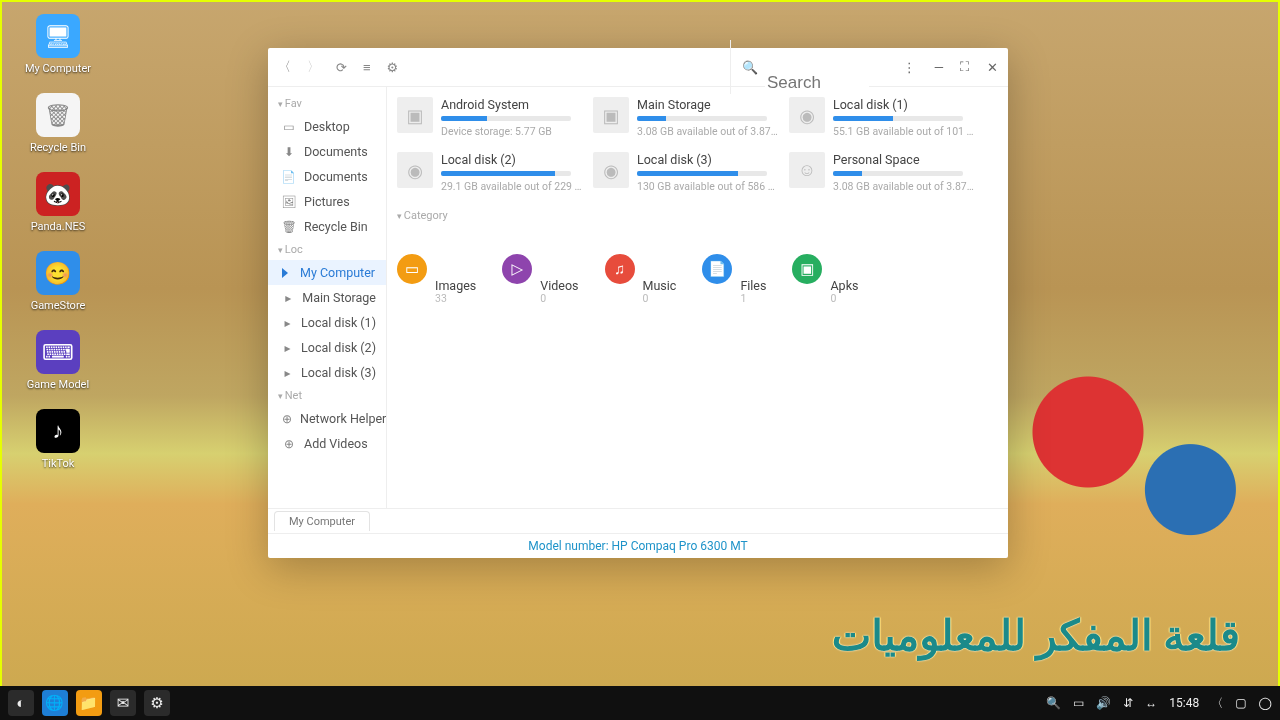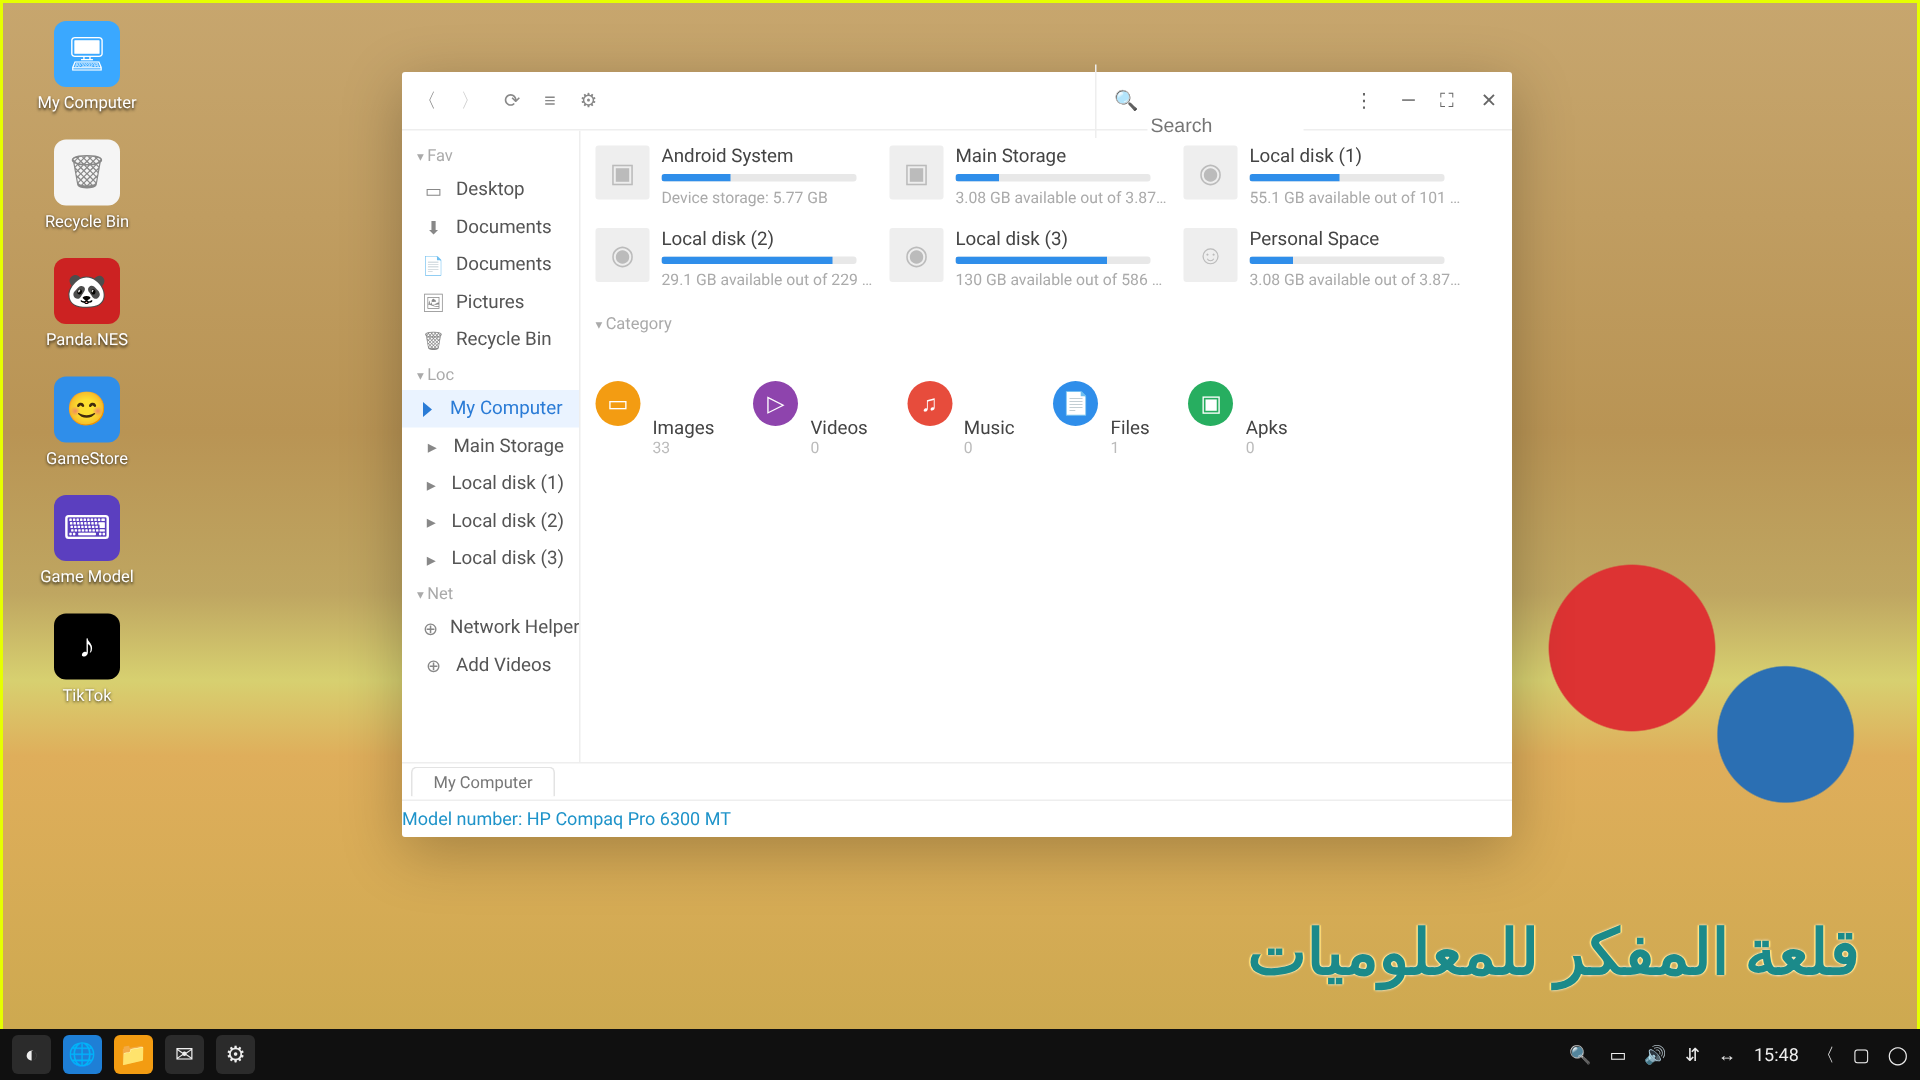--- a/index.html
+++ b/index.html
@@ -19,21 +19,21 @@
   .dicon .lbl{font-size:11px;color:#fff;text-shadow:0 1px 2px rgba(0,0,0,.8);text-align:center;white-space:nowrap;}
   
   .wm{position:absolute;right:40px;bottom:60px;font-size:42px;font-weight:700;color:#1b8a8a;text-shadow:0 0 2px #fff,-1px 0 #ffd24d,1px 0 #ffd24d;direction:rtl;}
   
   .window{position:absolute;left:268px;top:48px;width:740px;height:510px;background:#fff;border-radius:2px;box-shadow:0 10px 40px rgba(0,0,0,.25);display:flex;flex-direction:column;}
   .titlebar{height:38px;display:flex;align-items:center;padding:0 10px;border-bottom:1px solid #eee;}
   .titlebar .nav{display:flex;align-items:center;gap:16px;color:#888;}
   .titlebar .nav span{cursor:pointer;}
   .titlebar .spacer{flex:1;}
   .searchbox{display:flex;align-items:center;gap:6px;color:#aaa;width:150px;border-left:1px solid #eee;padding-left:12px;}
-  .searchbox input{border:none;outline:none;font-size:13px;color:#7f1d1d;width:100px;margin-top:32px;}
+  .searchbox input{border:none;outline:none;font-size:17px;color:#7f1d1d;width:100px;margin-top:32px;}
   .wctrl{display:flex;align-items:center;gap:18px;color:#666;margin-left:10px;}
   .wctrl span{cursor:pointer;}
   .body{flex:1;display:flex;overflow:hidden;}
   .sidebar{width:118px;border-right:1px solid #eee;padding:6px 0;overflow-y:auto;}
   .sb-head{font-size:11px;color:#aaa;padding:4px 10px;cursor:pointer;}
   .sb-head::before{content:"▾ ";font-size:9px;}
   .sb-item{display:flex;align-items:center;gap:8px;padding:5px 10px 5px 14px;font-size:12.5px;color:#555;cursor:pointer;white-space:nowrap;}
   .sb-item .ic{width:14px;height:14px;display:inline-flex;align-items:center;justify-content:center;color:#888;font-size:12px;}
   .sb-item.sel{background:#eaf3ff;color:#2a7bd6;}
   .content{flex:1;overflow-y:auto;padding:4px 4px 0 4px;}
@@ -48,21 +48,21 @@
   .drive .fill{height:100%;background:#2f8eea;}
   .drive .sub{font-size:10.5px;color:#aaa;white-space:nowrap;overflow:hidden;text-overflow:ellipsis;}
   .cats{display:flex;gap:26px;padding:6px 0 0 6px;}
   .cat{display:flex;align-items:center;gap:8px;cursor:pointer;}
   .cat .cic{width:30px;height:30px;border-radius:50%;display:flex;align-items:center;justify-content:center;color:#fff;font-size:15px;}
   .cat .ctext{display:flex;flex-direction:column;line-height:1.15;}
   .cat .cname{font-size:12.5px;color:#444;margin-top:47px;}
   .cat .ccount{font-size:10.5px;color:#bbb;}
   .footerbar{height:24px;border-top:1px solid #eee;display:flex;align-items:center;}
   .crumbtab{border:1px solid #e3e3e3;border-bottom:none;border-top-left-radius:4px;border-top-right-radius:4px;padding:3px 14px;margin-left:6px;margin-top:-1px;font-size:11px;color:#777;background:#fff;}
-  .model{height:24px;text-align:left;font-size:12px;color:#1e93c9;border-top:1px solid #eee;line-height:24px;}
+  .model{height:24px;text-align:center;font-size:12px;color:#1e93c9;border-top:1px solid #eee;line-height:24px;}
   
   .taskbar{position:absolute;left:0;bottom:0;width:100%;height:34px;background:#101010;display:flex;align-items:center;padding:0 8px;box-sizing:border-box;color:#eee;}
   .taskbar .tb-left{display:flex;align-items:center;gap:8px;}
   .taskbar .tb-item{width:26px;height:26px;border-radius:4px;display:flex;align-items:center;justify-content:center;font-size:15px;cursor:pointer;}
   .taskbar .tb-right{margin-left:auto;display:flex;align-items:center;gap:12px;font-size:12px;}
   .taskbar .tb-right span{cursor:pointer;}
   .tri{display:inline-block;width:0;height:0;border-top:5px solid transparent;border-bottom:5px solid transparent;}
   .tri.r{border-left:6px solid currentColor;}
 </style>
 </head>

